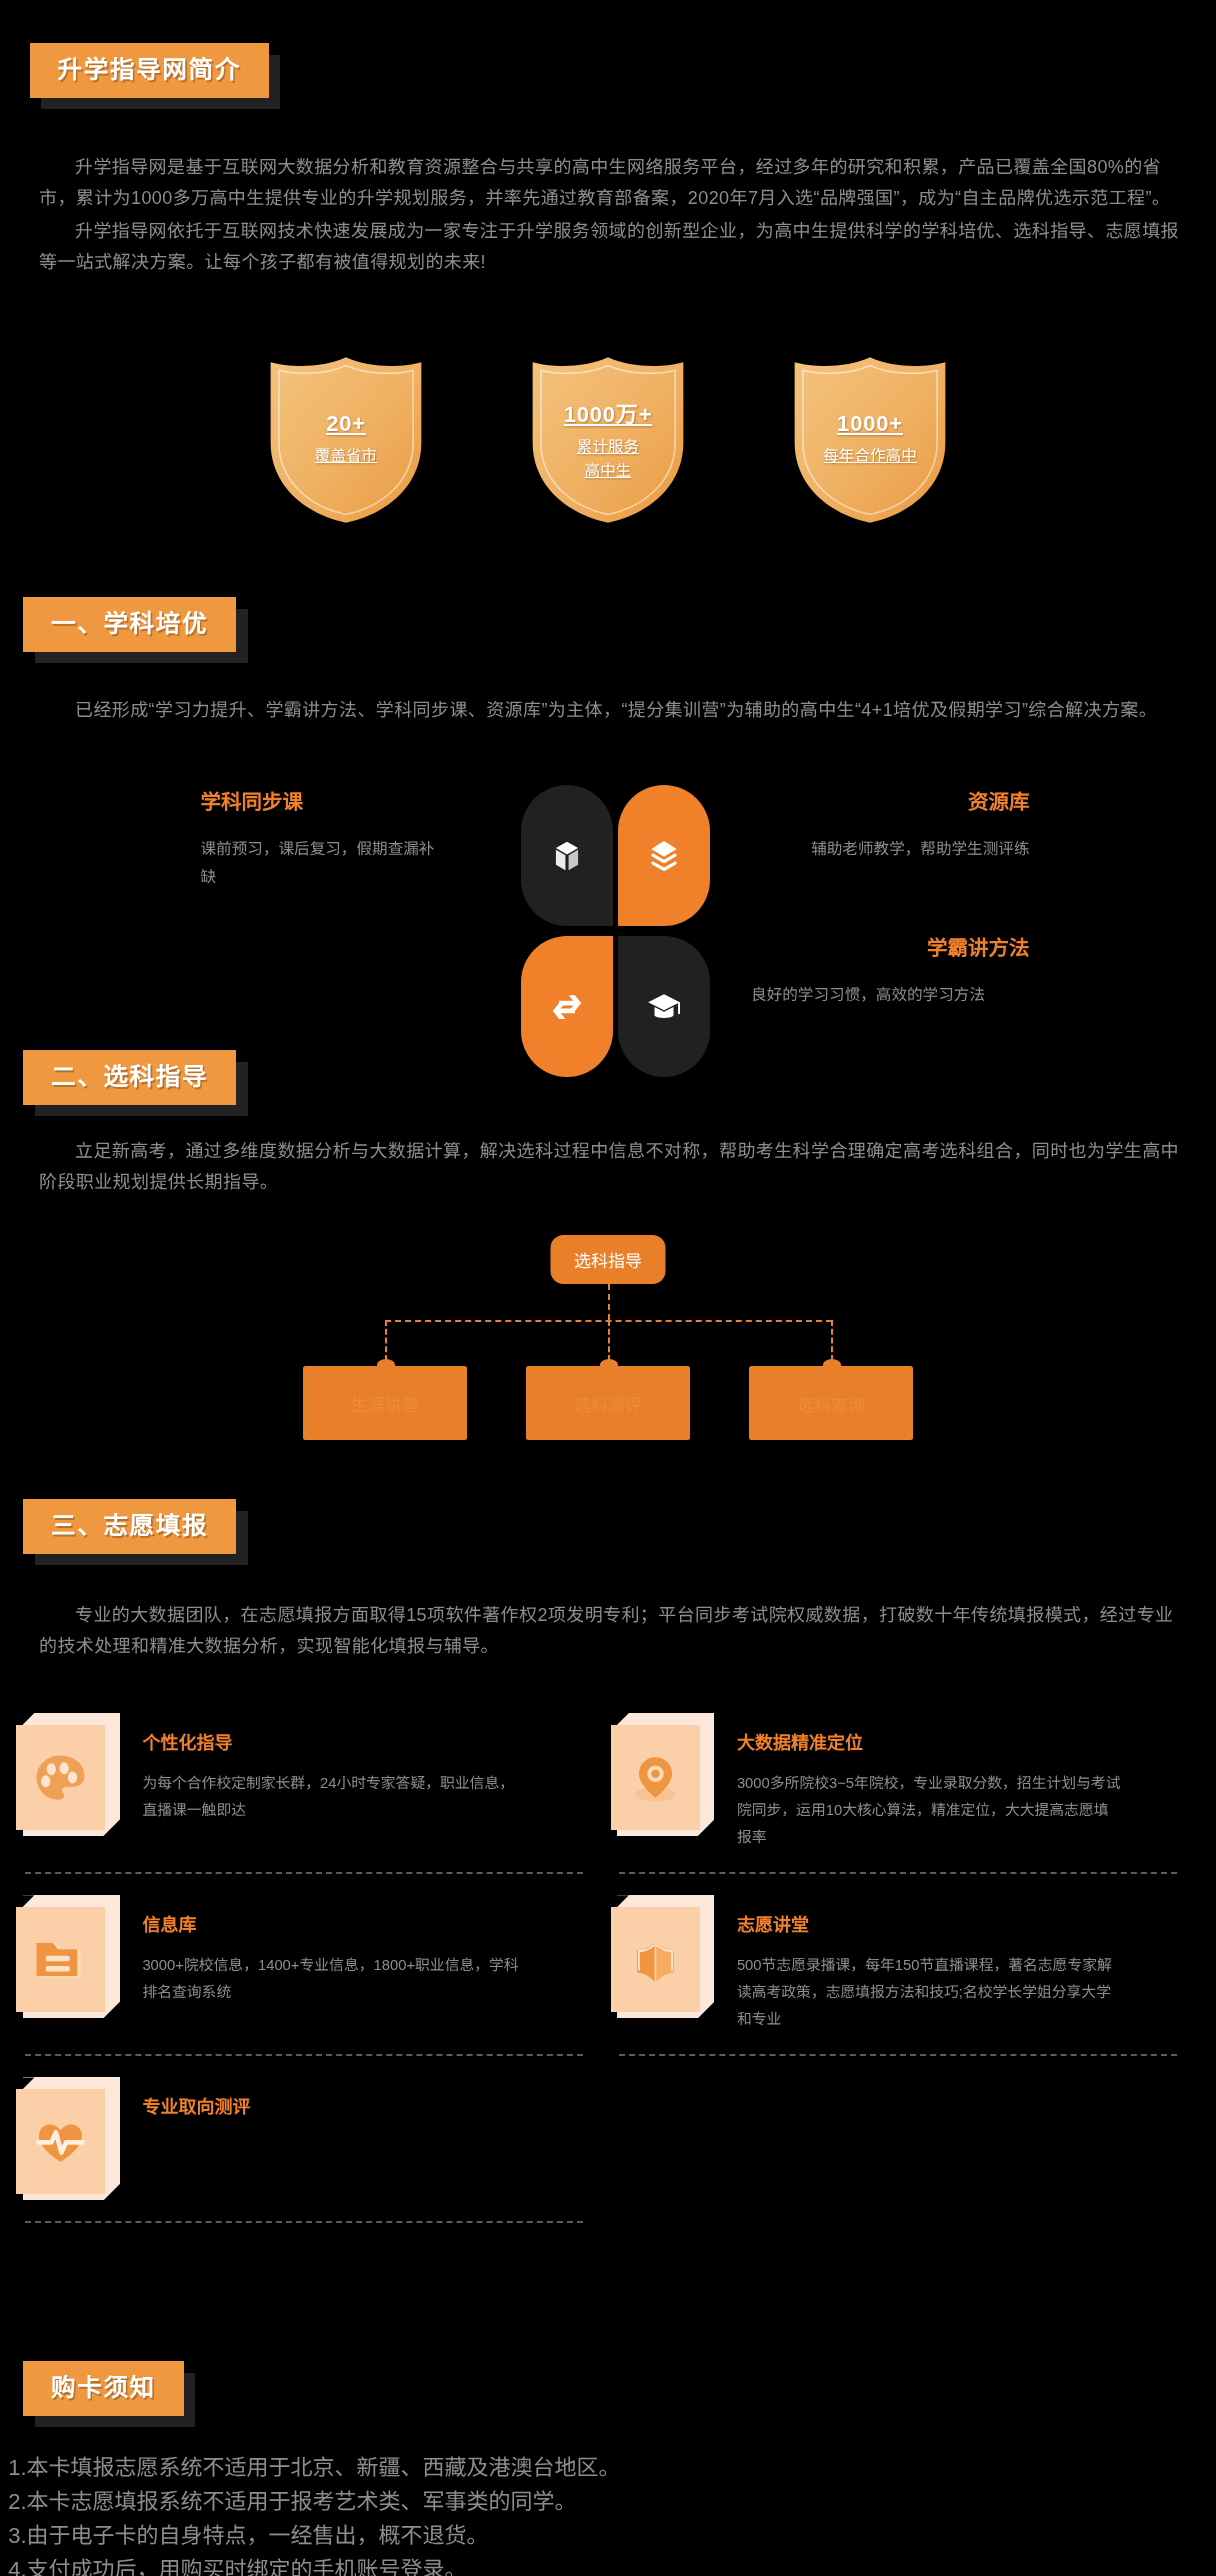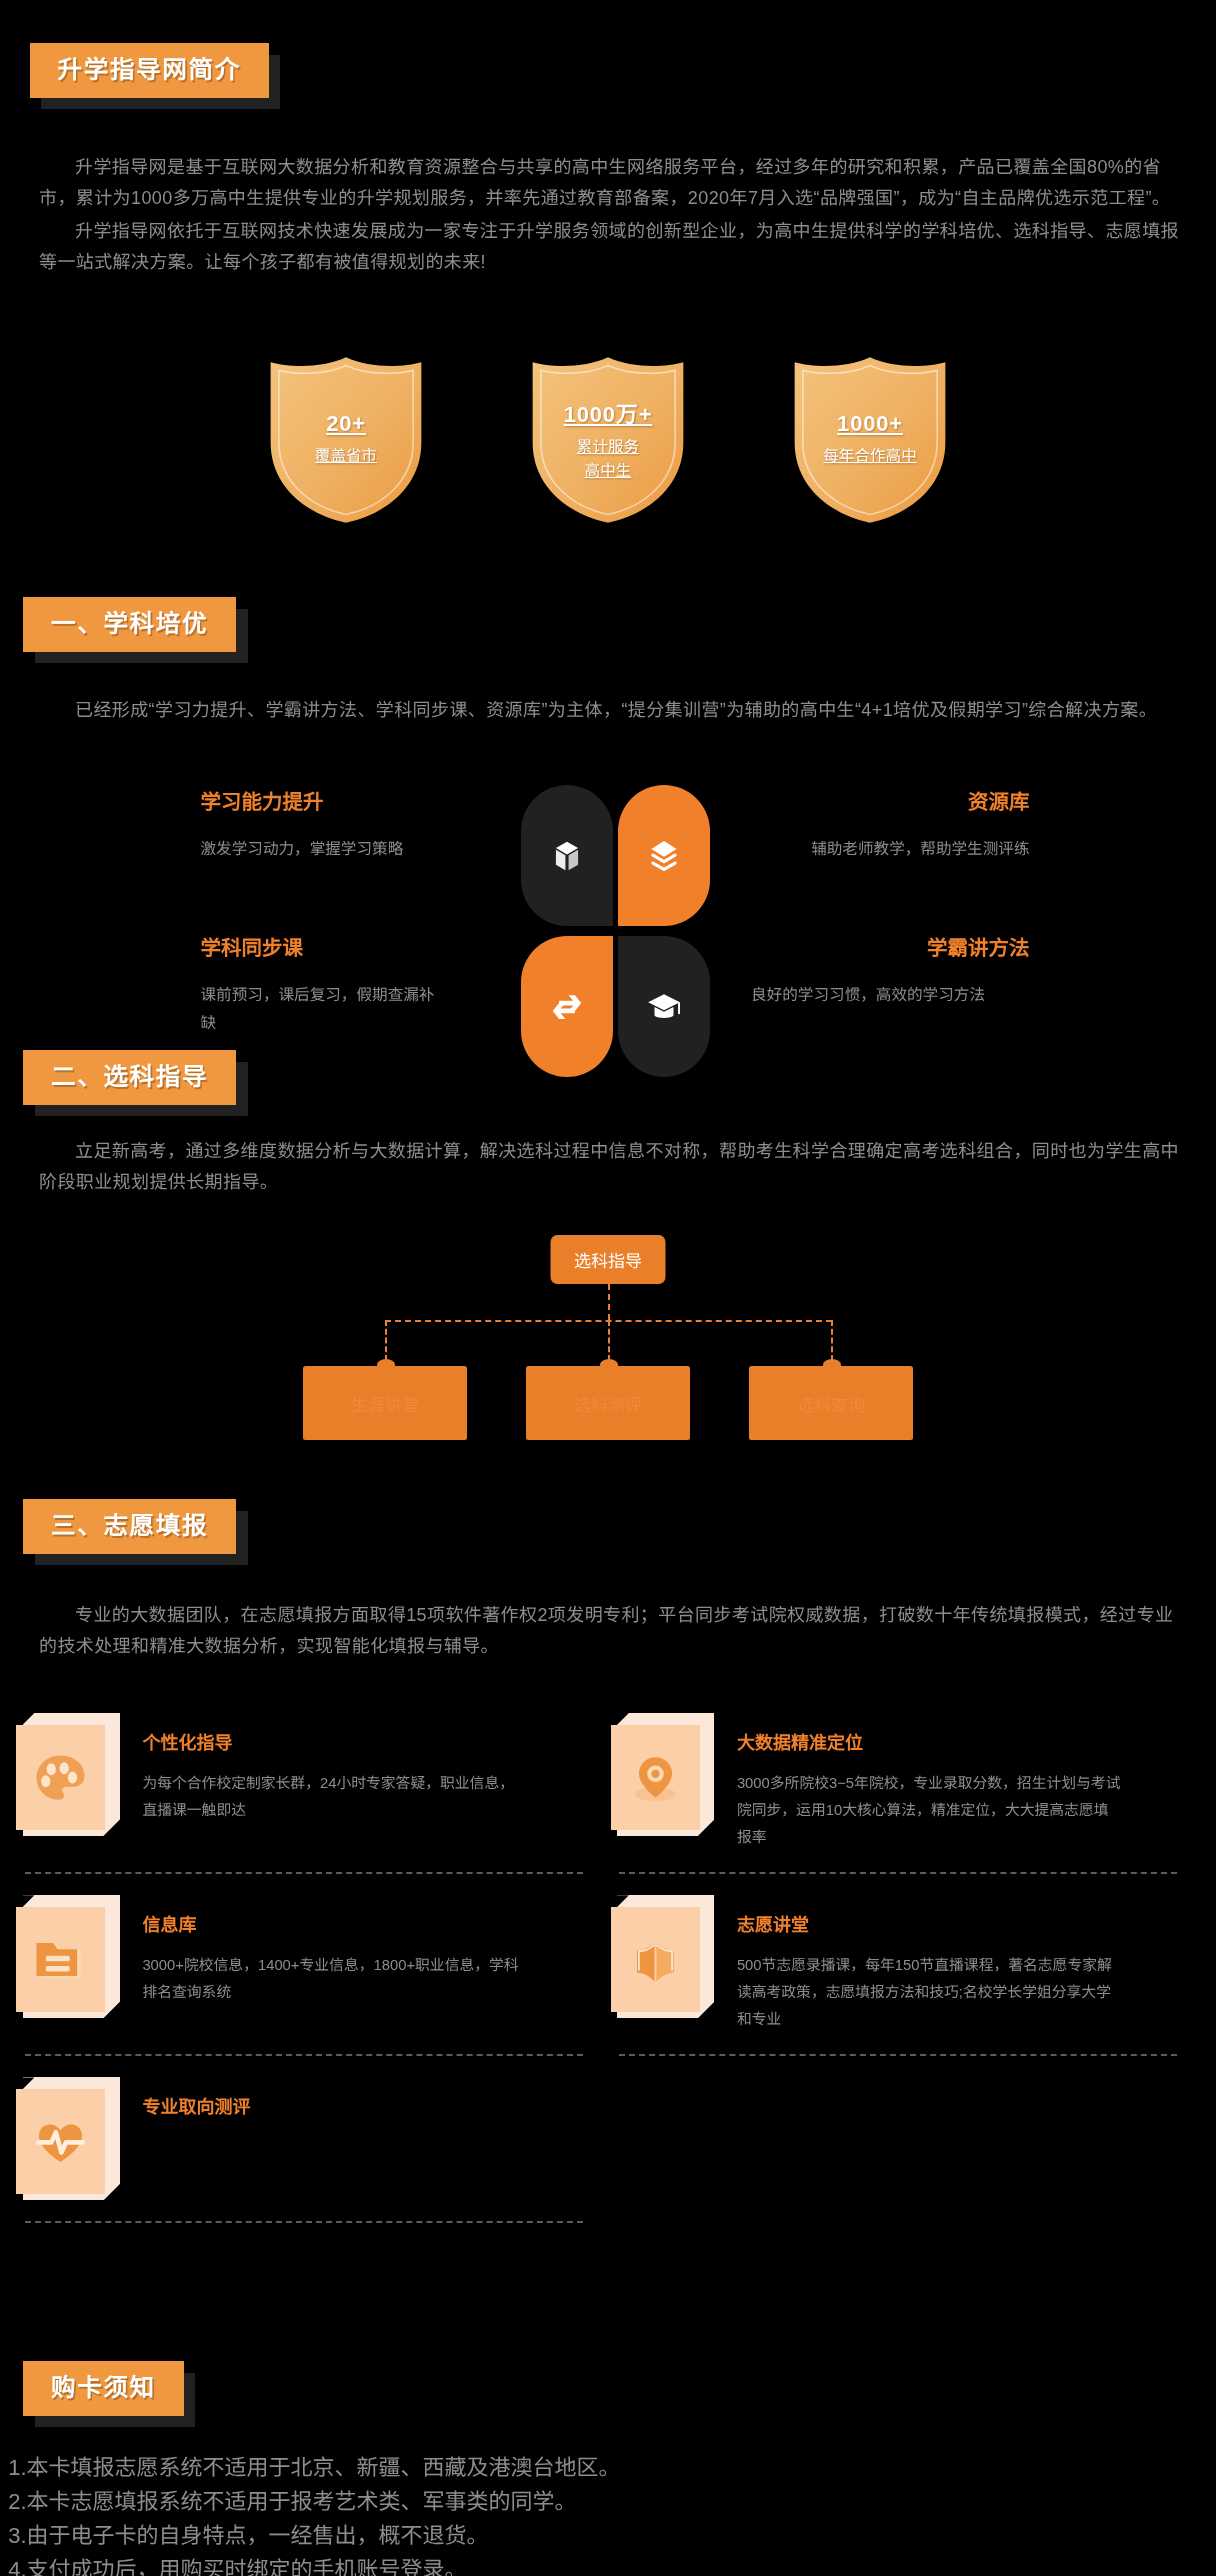--- a/index.html
+++ b/index.html
@@ -67,21 +67,21 @@
   .petal svg.ico { width:38px; height:38px; position:relative; z-index:2; }
   .p-tl { left:0;   top:0;   background:#212121; border-radius:82px 82px 0 82px; }
   .p-tr { right:0;  top:0;   background:#f0802a; border-radius:82px 82px 82px 0; }
   .p-bl { left:0;   bottom:0;background:#f0802a; border-radius:82px 0 82px 82px; }
   .p-br { right:0;  bottom:0;background:#212121; border-radius:0 82px 82px 82px; }
 
   
   .tree { position:relative; width:672px; margin:0 auto; height:205px; }
   .tree .root {
     position:absolute; left:50%; transform:translateX(-50%); top:0;
-    width:115px; height:49px; background:#ea7f2a; border-radius:7px;
+    width:115px; height:49px; background:#ea7f2a; border-radius:13px;
     color:#fff; font-size:17px; display:flex; align-items:center; justify-content:center;
   }
   .tree .vline { position:absolute; border-left:2.5px dashed #e8823a; }
   .tree .hline { position:absolute; border-top:2.5px dashed #e8823a; }
   .tree .child {
     position:absolute; top:131px; width:164px; height:74px;
     background:#ea7f2a; border-radius:2.5px;
     display:flex; align-items:center; justify-content:center;
     color:rgba(255,255,255,.10); font-size:17px;
   }
@@ -179,24 +179,20 @@
   </div>
 
   <div style="position:absolute;left:39px;top:695px;width:1140px;">
     <p class="para">已经形成“学习力提升、学霸讲方法、学科同步课、资源库”为主体，“提分集训营”为辅助的高中生“4+1培优及假期学习”综合解决方案。</p>
   </div>
 
   <div class="quad" style="position:absolute;left:156px;top:785px;width:918px;">
 
     <div class="quad-col left">
       <div class="q-item">
-        <div class="q-title">学习能力提升</div>
-        <div class="q-desc">激发学习动力，掌握学习策略</div>
-      </div>
-      <div class="q-item">
         <div class="q-title">学科同步课</div>
         <div class="q-desc" style="max-width:246px">课前预习，课后复习，假期查漏补缺</div>
       </div>
     </div>
 
     <div class="petals">
       <div class="petal p-tl">
         <svg class="ico" viewBox="0 0 48 48">
           <path d="M24 6 L38 14 L24 22 L10 14 Z" fill="#fff"></path>
           <path d="M10 16 L22 23 L22 42 L10 35 Z" fill="#fff" opacity=".92"></path>

